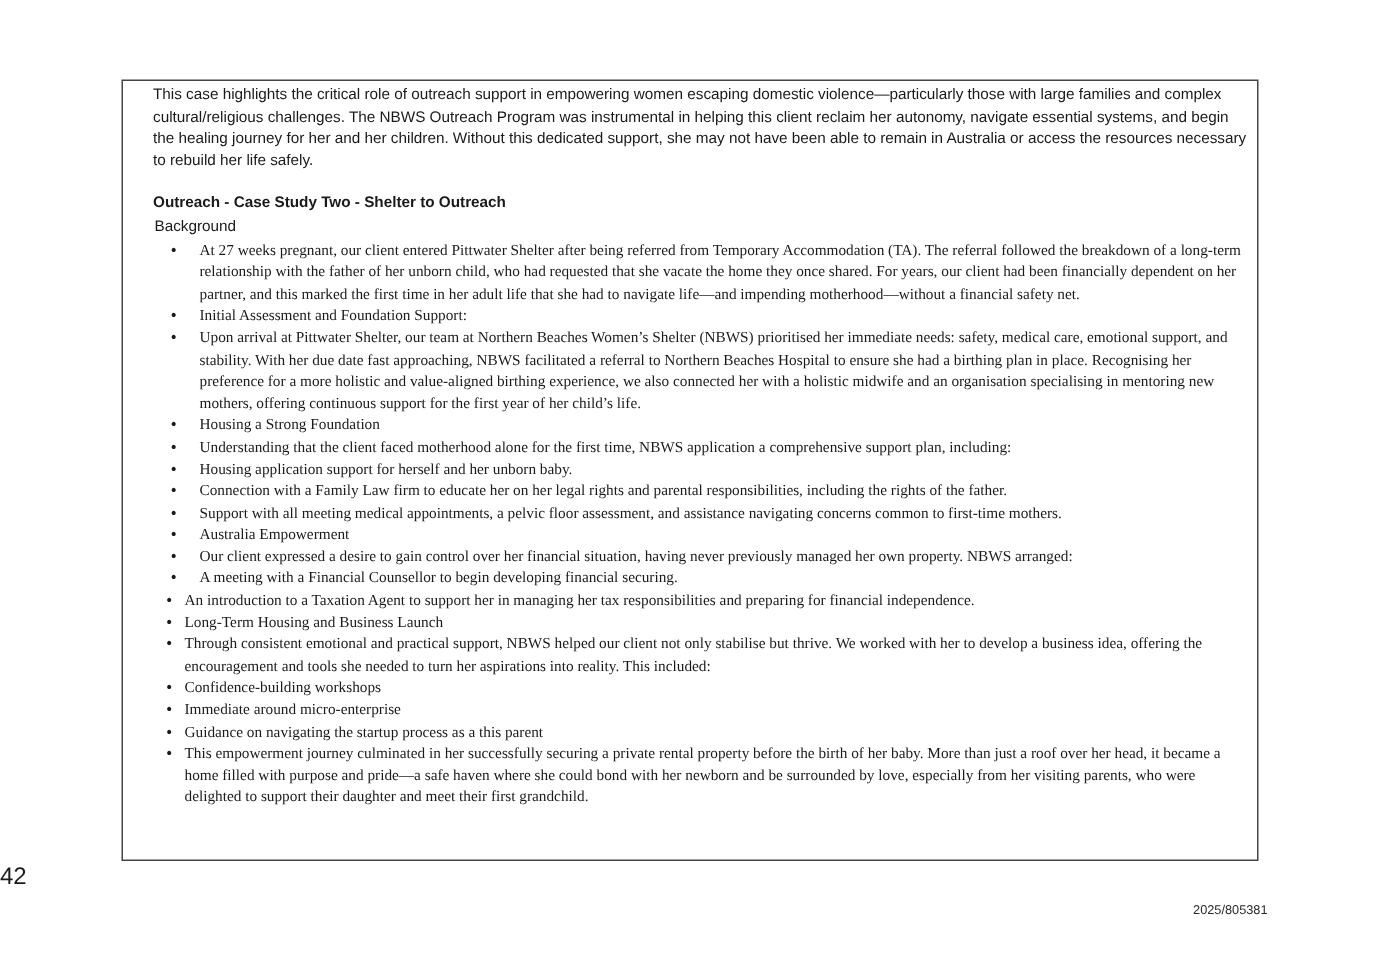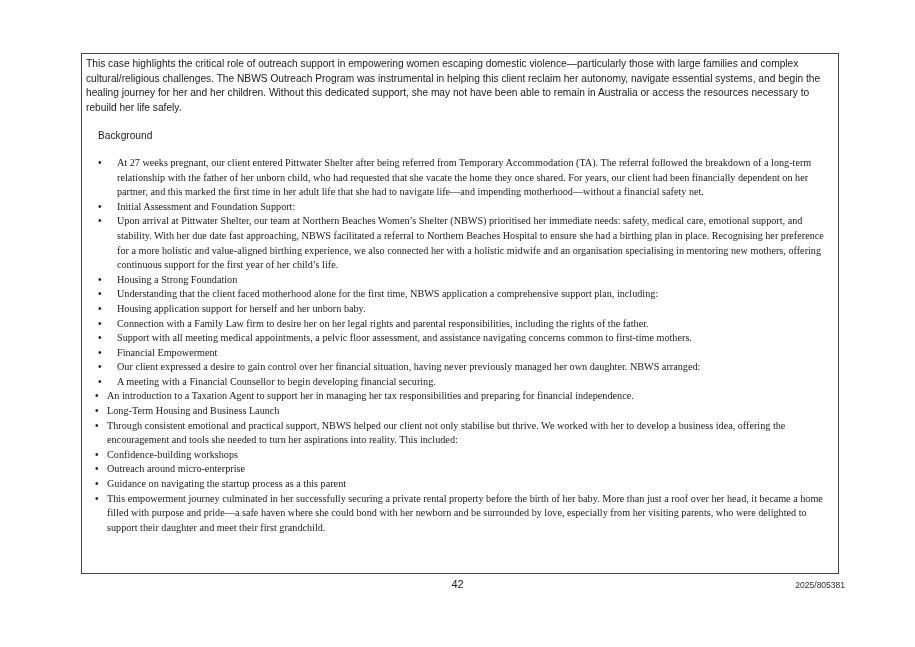--- a/index.html
+++ b/index.html
@@ -17,36 +17,36 @@
     overflow: hidden;
   }
   .case-box {
     position: absolute;
     left: 81px;
     top: 53px;
     width: 758px;
     min-height: 521px;
     box-sizing: border-box;
     border: 1.5px solid #454545;
-    padding: 3px 7px 6px 4px;
+    padding: 3px 7px 6px 20px;
     font-size: 10.2px;
     line-height: 14.6px;
     background: #ffffff;
   }
   .intro-paragraph {
     margin: 0 0 14px 0;
   }
   .section-heading {
     margin: 0;
     font-size: 10.2px;
     line-height: 14.6px;
     font-weight: bold;
   }
   .background-label {
-    margin: 12px;
+    margin: 1px;
   }
   ul.bullet-list {
     list-style: none;
     margin: 0;
     padding: 0;
   }
   ul.bullet-list li {
     display: flex;
     align-items: flex-start;
   }
@@ -57,43 +57,44 @@
   li.lvl1 { padding-left: 12px; }
   li.lvl1 .marker { width: 19px; }
   li.lvl2 { padding-left: 9px; }
   li.lvl2 .marker { width: 12px; }
   .li-text { flex: 1 1 auto; font-family: Liberation Serif, serif; }
   .page-number {
     position: absolute;
     top: 578px;
     left: 0;
     width: 100%;
-    text-align: center;
-    font-size: 11px;
+    text-align: left;
+    font-size: 16px;
     line-height: 13px;
     color: #1a1a1a;
   }
   .doc-reference {
     position: absolute;
-    top: 580px;
+    top: 601px;
     right: 70px;
     font-size: 8.5px;
     line-height: 11px;
     color: #2b2b2b;
   }
 </style>
 </head>
 <body>
 
 <div class="page">
 
   <div class="case-box">
 
     <p class="intro-paragraph">This case highlights the critical role of outreach support in empowering women escaping domestic violence—particularly those with large families and complex cultural/religious challenges. The NBWS Outreach Program was instrumental in helping this client reclaim her autonomy, navigate essential systems, and begin the healing journey for her and her children. Without this dedicated support, she may not have been able to remain in Australia or access the resources necessary to rebuild her life safely.</p>
 
+    <p class="section-heading">Outreach - Case Study Two - Shelter to Outreach</p>
 
     <p class="background-label">Background</p>
 
     <ul class="bullet-list">
       <li class="lvl1">
         <span class="marker">•</span>
         <span class="li-text">At 27 weeks pregnant, our client entered Pittwater Shelter after being referred from Temporary Accommodation (TA). The referral followed the breakdown of a long-term relationship with the father of her unborn child, who had requested that she vacate the home they once shared. For years, our client had been financially dependent on her partner, and this marked the first time in her adult life that she had to navigate life—and impending motherhood—without a financial safety net.</span>
       </li>
       <li class="lvl1">
         <span class="marker">•</span>
@@ -110,33 +111,33 @@
       <li class="lvl1">
         <span class="marker">•</span>
         <span class="li-text">Understanding that the client faced motherhood alone for the first time, NBWS application a comprehensive support plan, including:</span>
       </li>
       <li class="lvl1">
         <span class="marker">•</span>
         <span class="li-text">Housing application support for herself and her unborn baby.</span>
       </li>
       <li class="lvl1">
         <span class="marker">•</span>
-        <span class="li-text">Connection with a Family Law firm to desire her on her legal rights and parental responsibilities, including the rights of the father.</span>
+        <span class="li-text">Connection with a Family Law firm to educate her on her legal rights and parental responsibilities, including the rights of the father.</span>
       </li>
       <li class="lvl1">
         <span class="marker">•</span>
         <span class="li-text">Support with all meeting medical appointments, a pelvic floor assessment, and assistance navigating concerns common to first-time mothers.</span>
       </li>
       <li class="lvl1">
         <span class="marker">•</span>
-        <span class="li-text">Financial Empowerment</span>
+        <span class="li-text">Australia Empowerment</span>
       </li>
       <li class="lvl1">
         <span class="marker">•</span>
-        <span class="li-text">Our client expressed a desire to gain control over her financial situation, having never previously managed her own daughter. NBWS arranged:</span>
+        <span class="li-text">Our client expressed a desire to gain control over her financial situation, having never previously managed her own property. NBWS arranged:</span>
       </li>
       <li class="lvl1">
         <span class="marker">•</span>
         <span class="li-text">A meeting with a Financial Counsellor to begin developing financial securing.</span>
       </li>
       <li class="lvl2">
         <span class="marker">•</span>
         <span class="li-text">An introduction to a Taxation Agent to support her in managing her tax responsibilities and preparing for financial independence.</span>
       </li>
       <li class="lvl2">
@@ -146,21 +147,21 @@
       <li class="lvl2">
         <span class="marker">•</span>
         <span class="li-text">Through consistent emotional and practical support, NBWS helped our client not only stabilise but thrive. We worked with her to develop a business idea, offering the encouragement and tools she needed to turn her aspirations into reality. This included:</span>
       </li>
       <li class="lvl2">
         <span class="marker">•</span>
         <span class="li-text">Confidence-building workshops</span>
       </li>
       <li class="lvl2">
         <span class="marker">•</span>
-        <span class="li-text">Outreach around micro-enterprise</span>
+        <span class="li-text">Immediate around micro-enterprise</span>
       </li>
       <li class="lvl2">
         <span class="marker">•</span>
         <span class="li-text">Guidance on navigating the startup process as a this parent</span>
       </li>
       <li class="lvl2">
         <span class="marker">•</span>
         <span class="li-text">This empowerment journey culminated in her successfully securing a private rental property before the birth of her baby. More than just a roof over her head, it became a home filled with purpose and pride—a safe haven where she could bond with her newborn and be surrounded by love, especially from her visiting parents, who were delighted to support their daughter and meet their first grandchild.</span>
       </li>
     </ul>

